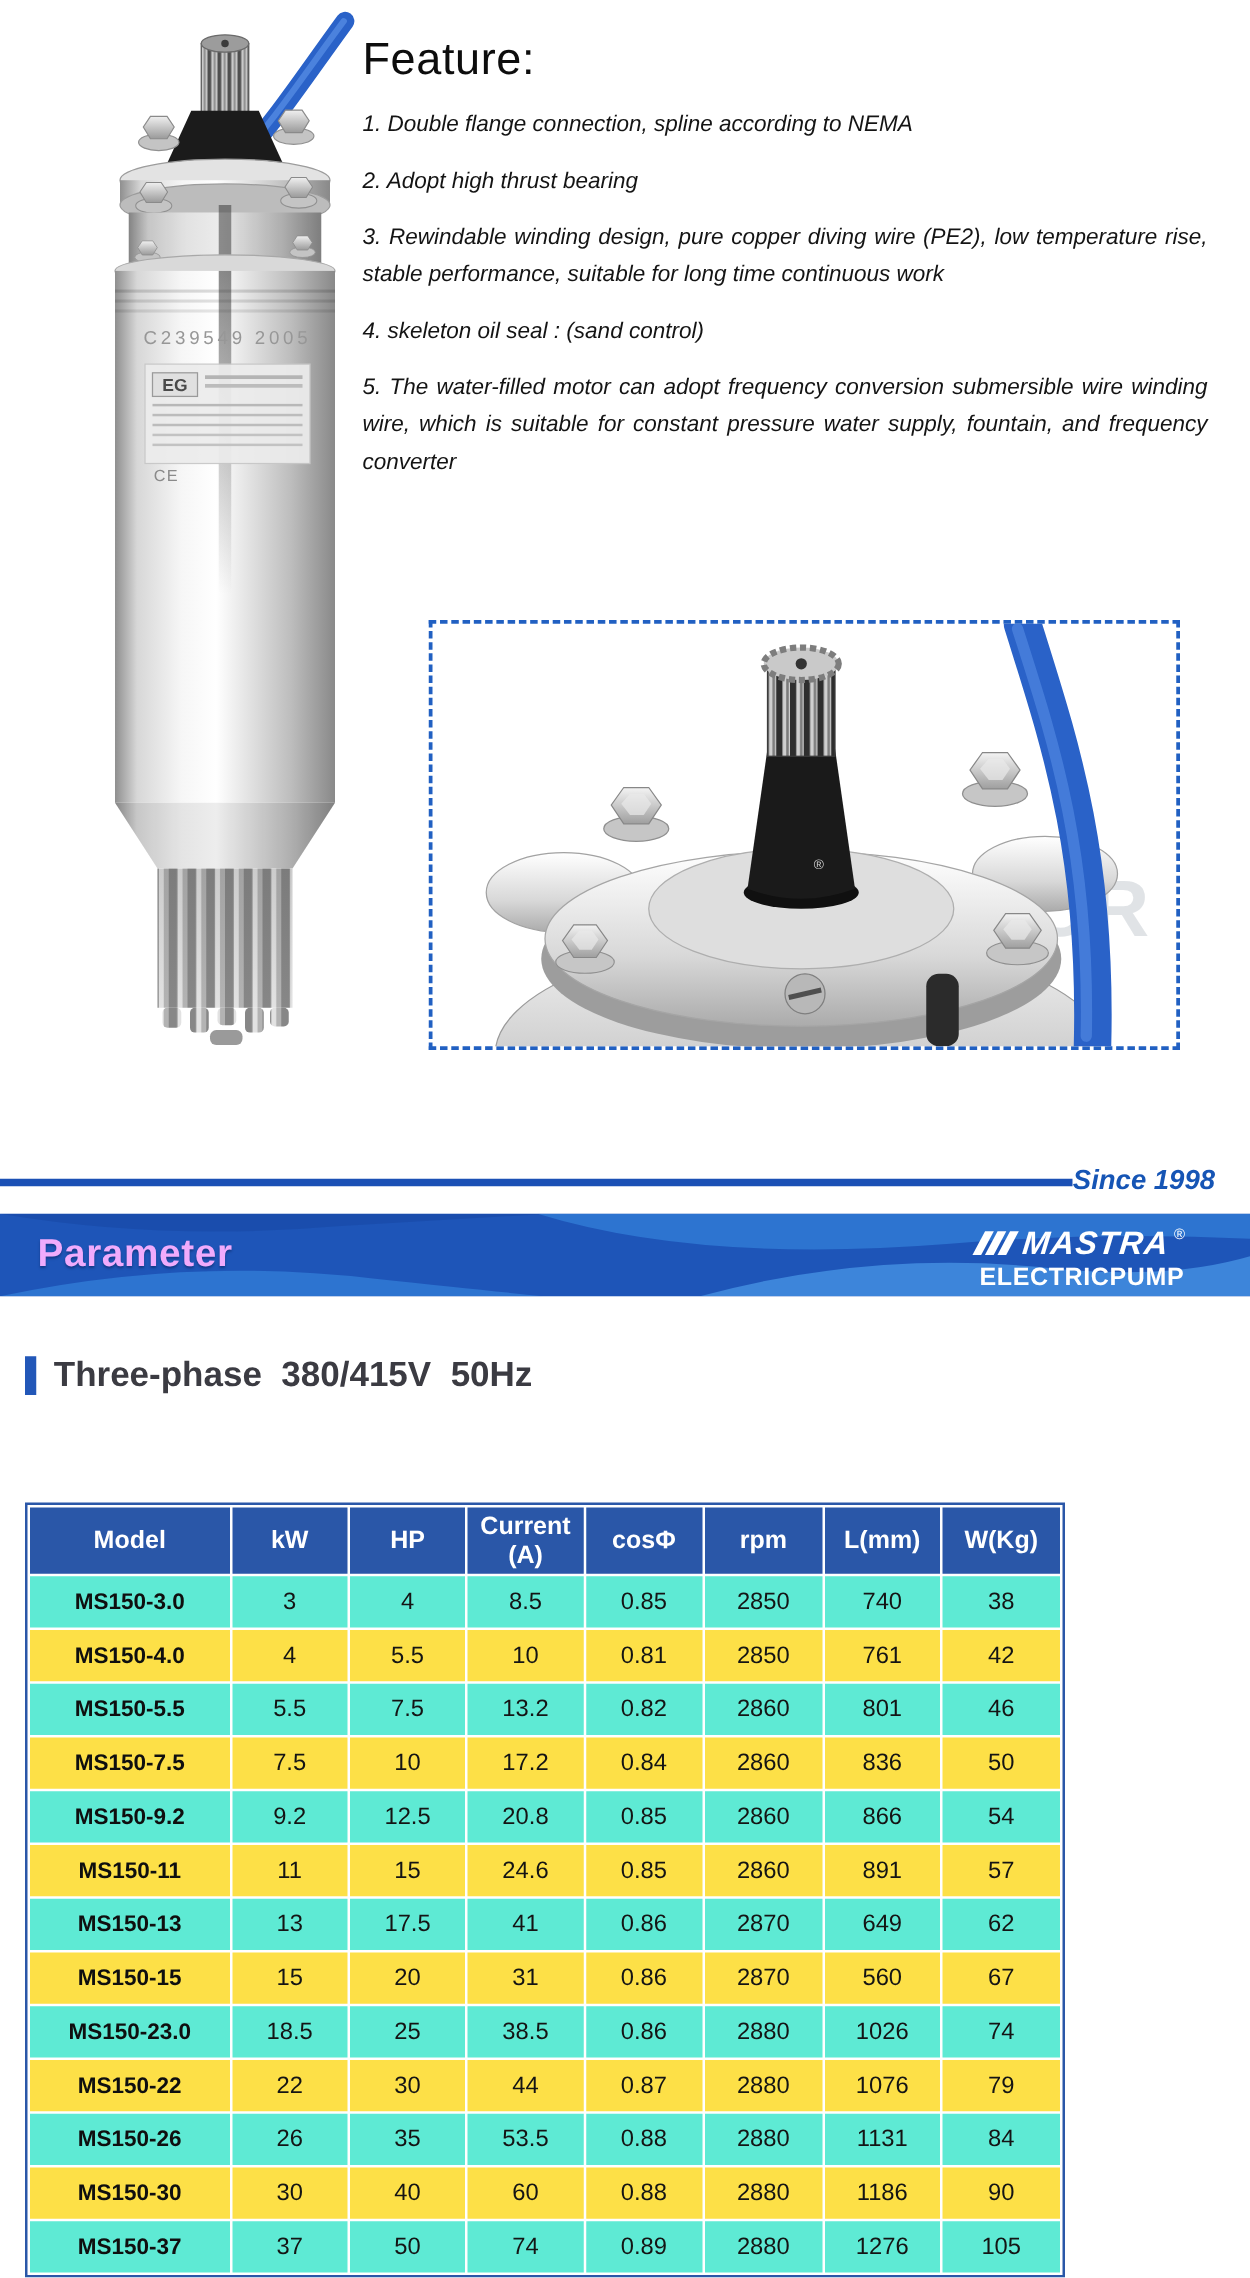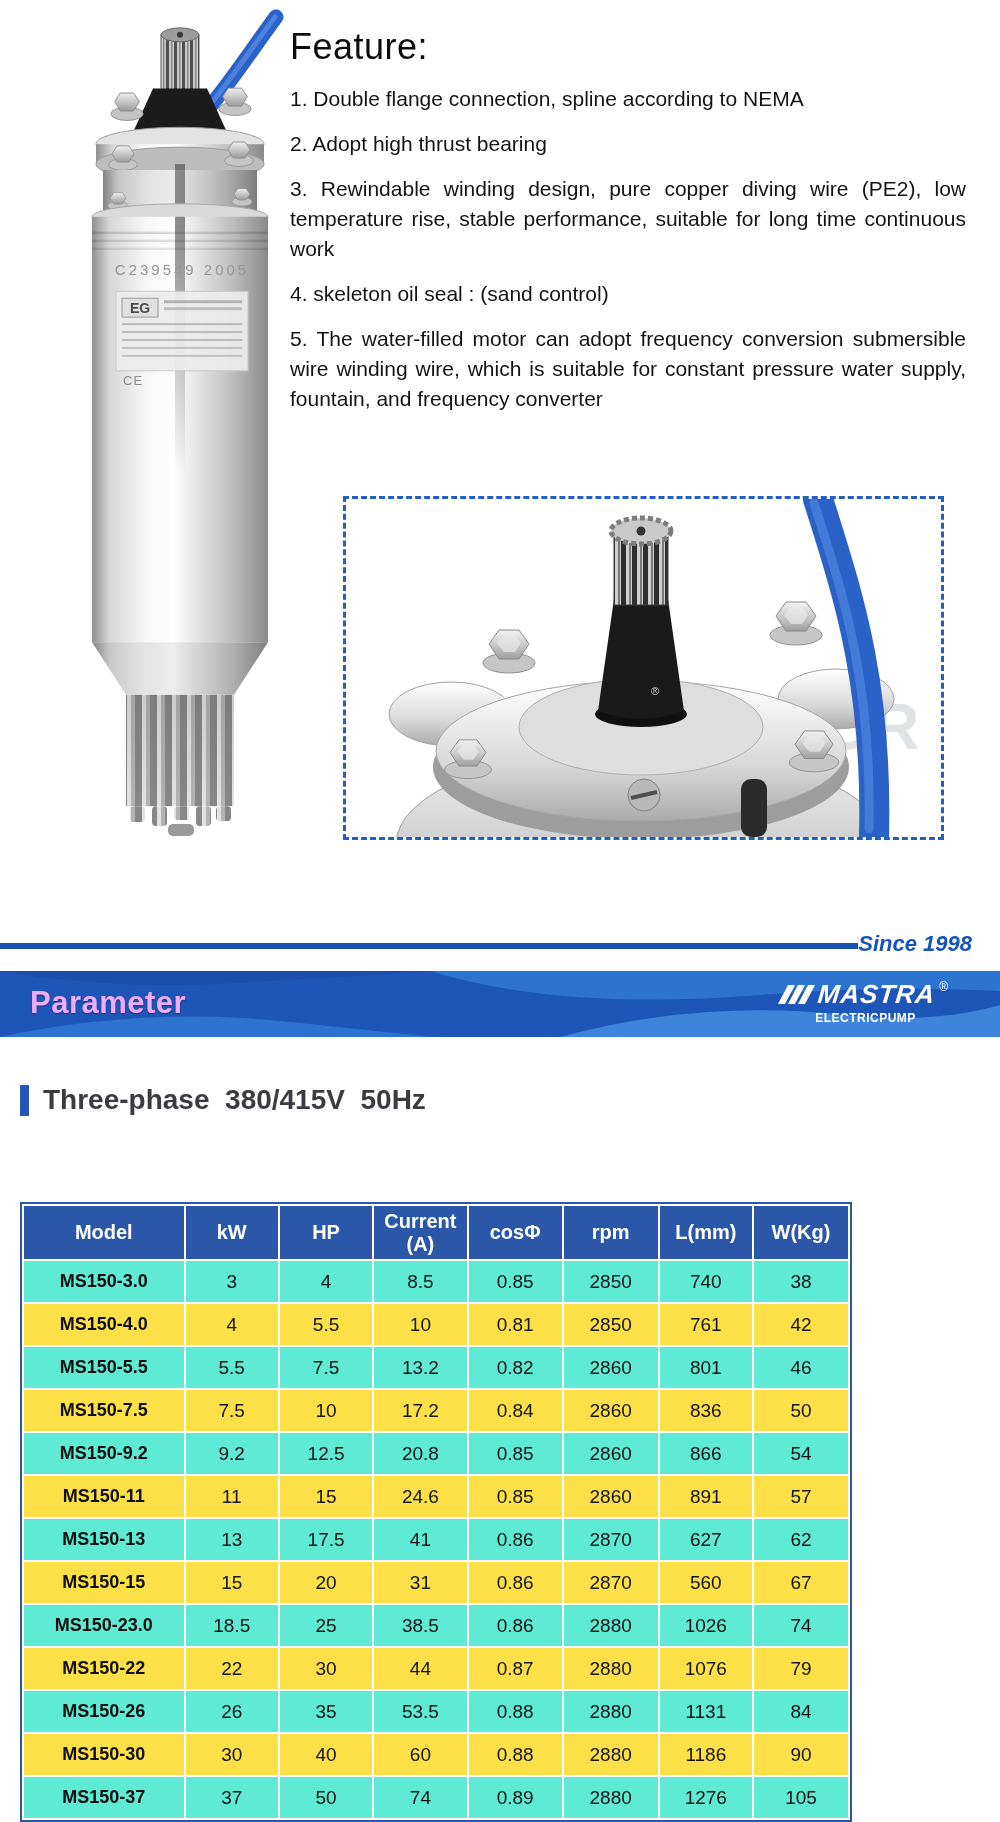--- a/index.html
+++ b/index.html
@@ -3,40 +3,40 @@
 <meta charset="utf-8">
 <style>
   html,body{margin:0;padding:0;background:#fff;}
   .page{position:relative;width:1000px;height:1822px;background:#ffffff;overflow:hidden;
         font-family:"Liberation Sans","DejaVu Sans",sans-serif;color:#111;}
 
   
   .motor-photo{position:absolute;left:30px;top:5px;width:280px;height:835px;}
   .features{position:absolute;left:290px;top:26px;width:676px;}
   .features h2{margin:0 0 16px 0;font-size:36px;font-weight:400;color:#0d0d0d;letter-spacing:0.5px;}
-  .feature-item{margin:0 0 15px 0;font-size:21px;line-height:30px;color:#141414;text-align:justify;}
+  .feature-item{margin:0 0 15px 0;font-size:18px;line-height:30px;color:#141414;text-align:justify;font-style:italic;}
   .detail-box{position:absolute;left:343px;top:496px;width:601px;height:344px;
               border:3px dashed #2160c2;box-sizing:border-box;background:#fff;}
   .detail-box svg{display:block;width:100%;height:100%;}
 
   
   .since-line{position:absolute;left:0;top:943px;width:858px;height:6px;background:#1b50b5;}
   .since-text{position:absolute;top:931px;right:28px;font-size:22px;font-weight:bold;
               font-style:italic;color:#1655b5;}
   .banner{position:absolute;left:0;top:971px;width:1000px;height:66px;background:#1e55b8;overflow:hidden;}
   .banner svg.waves{position:absolute;left:0;top:0;width:100%;height:100%;}
   .banner-title{position:absolute;left:30px;top:14px;font-size:31px;font-weight:bold;color:#f0abfc;
                 letter-spacing:0.5px;text-shadow:0 1px 2px rgba(0,0,40,.35);}
   .brand{position:absolute;right:42px;top:8px;width:185px;text-align:center;color:#fff;}
   .brand-top{display:flex;align-items:center;justify-content:center;gap:4px;}
   .logo-slashes{display:inline-flex;gap:3px;margin-right:4px;}
   .logo-slashes i{display:block;width:7px;height:19px;background:#fff;transform:skewX(-28deg);}
   .brand-name{font-size:26px;font-weight:bold;font-style:italic;letter-spacing:1px;transform:skewX(-6deg);}
   .brand-reg{font-size:12px;vertical-align:top;position:relative;top:-8px;font-style:normal;}
-  .brand-sub{font-size:12px;font-weight:bold;letter-spacing:0.5px;margin-top:1px;}
+  .brand-sub{font-size:20px;font-weight:bold;letter-spacing:0.5px;margin-top:1px;}
 
   
   .section-heading{position:absolute;left:20px;top:1084px;display:flex;align-items:center;}
   .heading-bar{width:9px;height:31px;background:#2257b8;margin-right:14px;}
   .heading-text{font-size:28px;font-weight:bold;color:#3b3b42;white-space:pre;}
 
   .table-wrap{position:absolute;left:20px;top:1202px;width:832px;box-sizing:border-box;
               border:2px solid #2a57a8;border-bottom-width:4px;background:#fff;}
   table.params{width:100%;border-collapse:separate;border-spacing:2px;}
   table.params th{background:#2a57a8;color:#ffffff;font-size:20px;font-weight:bold;
@@ -337,21 +337,21 @@
             <td>891</td>
             <td>57</td>
           </tr>
           <tr class="odd">
             <td class="model">MS150-13</td>
             <td>13</td>
             <td>17.5</td>
             <td>41</td>
             <td>0.86</td>
             <td>2870</td>
-            <td>627</td>
+            <td>649</td>
             <td>62</td>
           </tr>
           <tr class="even">
             <td class="model">MS150-15</td>
             <td>15</td>
             <td>20</td>
             <td>31</td>
             <td>0.86</td>
             <td>2870</td>
             <td>560</td>

